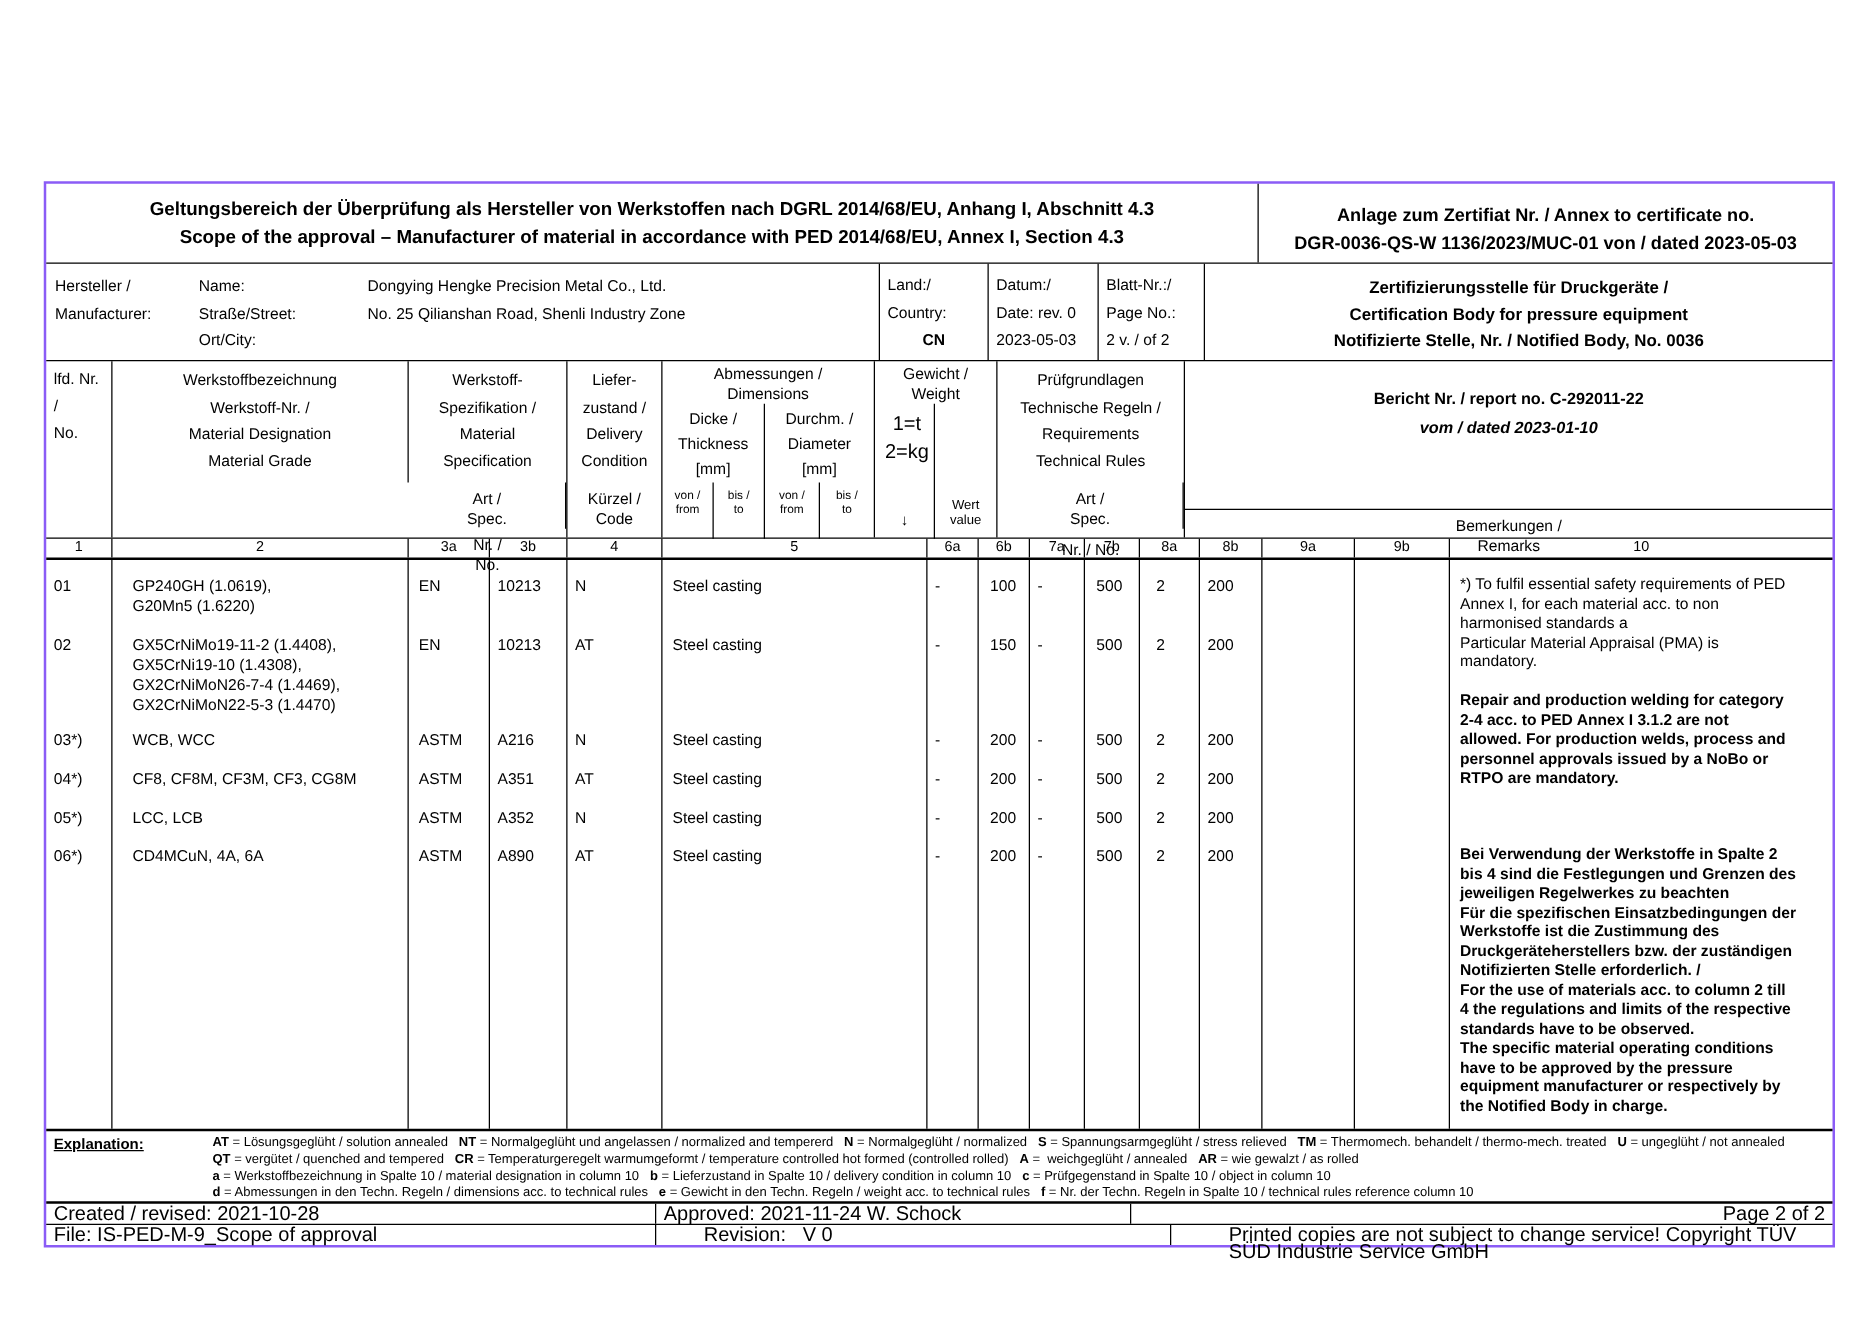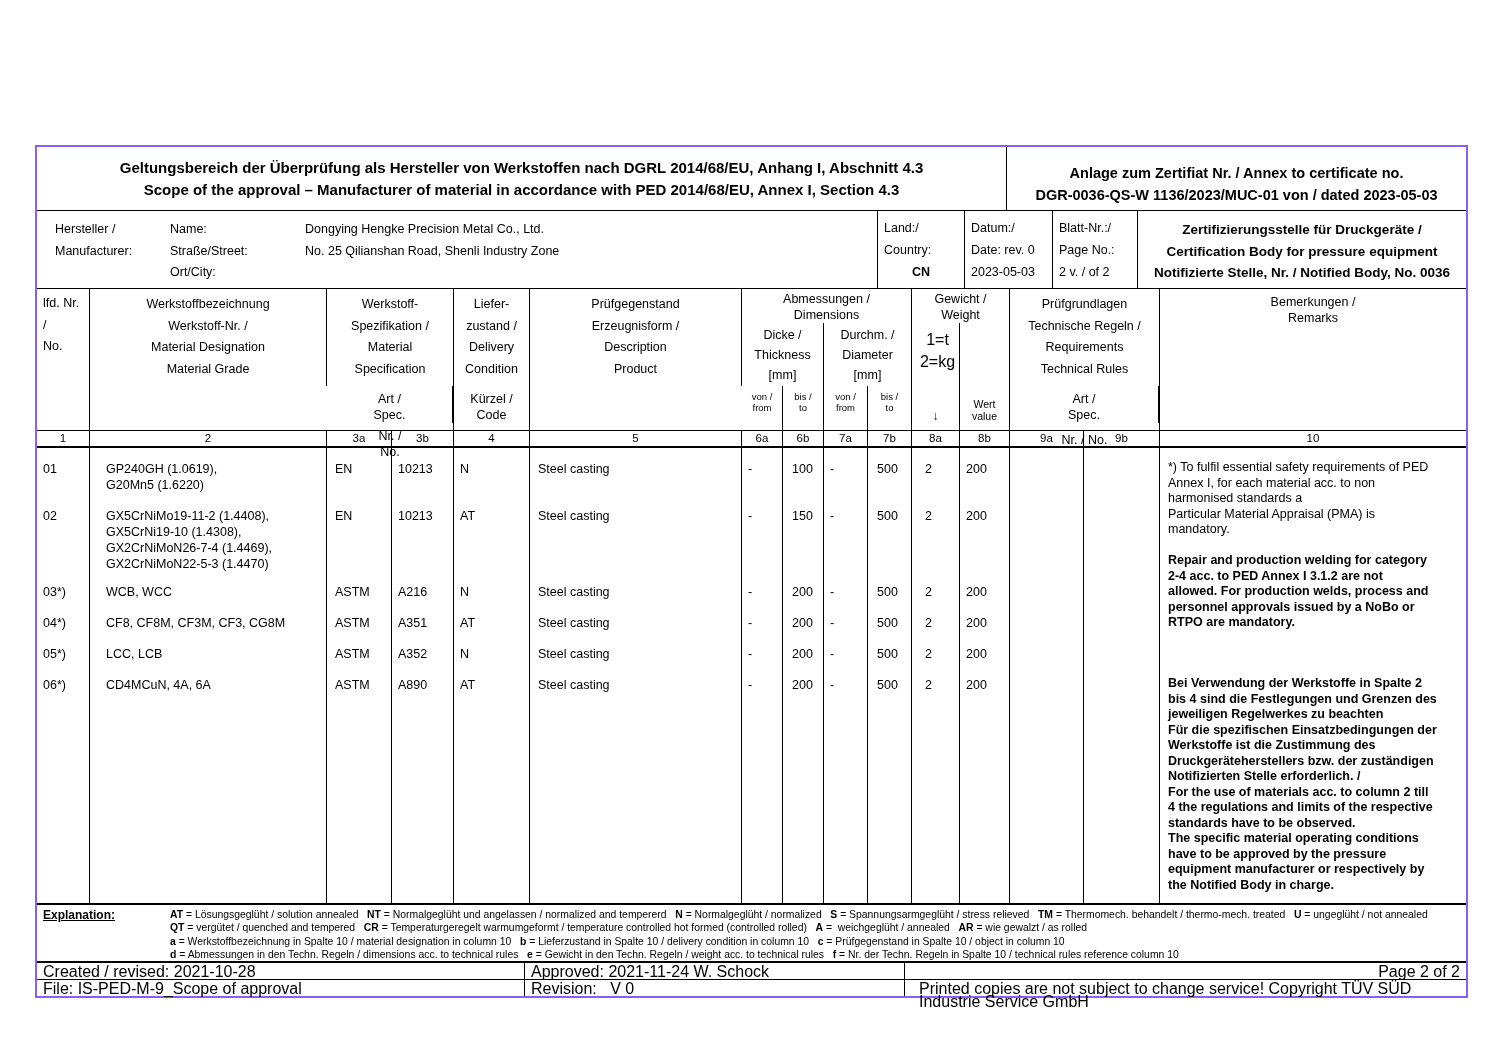--- a/index.html
+++ b/index.html
@@ -20,21 +20,21 @@
     border:2px solid #8b5cf6; display:flex; flex-direction:column;
   }
 
   
   .rtitle { height:64px; border-bottom:1px solid #000; display:flex; }
   .tleft  { width:970px; border-right:1px solid #000; text-align:center; font-weight:bold; font-size:15px; line-height:22px; padding-top:10px; }
   .tright { flex:1; text-align:center; font-weight:bold; font-size:14.5px; line-height:22px; padding-top:15px; }
 
   
   .rmanu { height:78px; border-bottom:1px solid #000; display:flex; font-size:12.5px; }
-  .mmain { width:841px; border-right:1px solid #000; display:flex; padding:8px 0 0 18px; line-height:21.5px; }
+  .mmain { width:667px; border-right:1px solid #000; display:flex; padding:8px 0 0 7px; line-height:21.5px; }
   .mlabel { width:115px; }
   .mkeys  { width:135px; }
   .mvals  { flex:1; }
   .mcell  { border-right:1px solid #000; padding:6px 0 0 6px; line-height:22px; }
   .mland  { width:87px; }
   .mdate  { width:88px; }
   .mblatt { width:85px; }
   .mval-c { font-weight:bold; text-align:center; padding-right:6px; }
   .mcert  { flex:1; text-align:center; font-weight:bold; font-size:13.5px; line-height:21.5px; padding-top:8px; }
 
@@ -90,21 +90,21 @@
 
   
   .erow { height:58px; border-bottom:2px solid #000; display:flex; font-size:10.4px; }
   .elabel { width:133px; padding:3px 0 0 6px; font-weight:bold; text-decoration:underline; font-size:12px; }
   .elines { flex:1; padding-top:3px; line-height:13.4px; }
   .expl-line { white-space:pre-wrap; }
 
   
   .frow { display:flex; font-size:16px; line-height:13px; }
   .f1 { height:17px; border-bottom:1px solid #000; }
-  .f2 { height:16px; }
+  .f2 { height:16px;gap:32px; }
   .fc1 { width:488px; border-right:1px solid #000; padding:2px 0 0 6px; }
   .fc2 { width:380px; border-right:1px solid #000; padding:2px 0 0 6px; white-space:pre-wrap; }
   .fc3 { flex:1; padding:2px 6px 0 14px; }
   .fc3.right { text-align:right; }
 </style>
 </head>
 <body>
 
 <div class="page">
 
@@ -179,24 +179,20 @@
         </div>
       </div>
       <div class="hc cw4">
         <div class="htop ml">Liefer-
 zustand /
 Delivery
 Condition</div>
         <div class="hsub1 ml">Kürzel /
 Code</div>
       </div>
-      <div class="hc cw5 htop ml">Prüfgegenstand
-Erzeugnisform /
-Description
-Product</div>
       <div class="hc cw67">
         <div class="abm ml">Abmessungen /
 Dimensions</div>
         <div class="dimrow">
           <div class="dgroup dg1">
             <div class="dlabel ml">Dicke /
 Thickness
 [mm]</div>
             <div class="fromto">
               <div class="ml">von /
@@ -238,20 +234,24 @@
 Technische Regeln /
 Requirements
 Technical Rules</div>
         <div class="hsub">
           <div class="ml">Art /
 Spec.</div>
           <div class="one ml">Nr. / No.</div>
         </div>
       </div>
       <div class="hc cw10">
+        <div class="report">
+          <div class="repno">Bericht Nr. / report no. C-292011-22</div>
+          <div class="repdate">vom / dated 2023-01-10</div>
+        </div>
         <div class="bemerk ml">Bemerkungen /
 Remarks</div>
       </div>
     </div>
 
     <div class="nrow">
       <div class="c53">1</div>
       <div class="c237">2</div>
       <div class="c65">3a</div>
       <div class="c62">3b</div>

